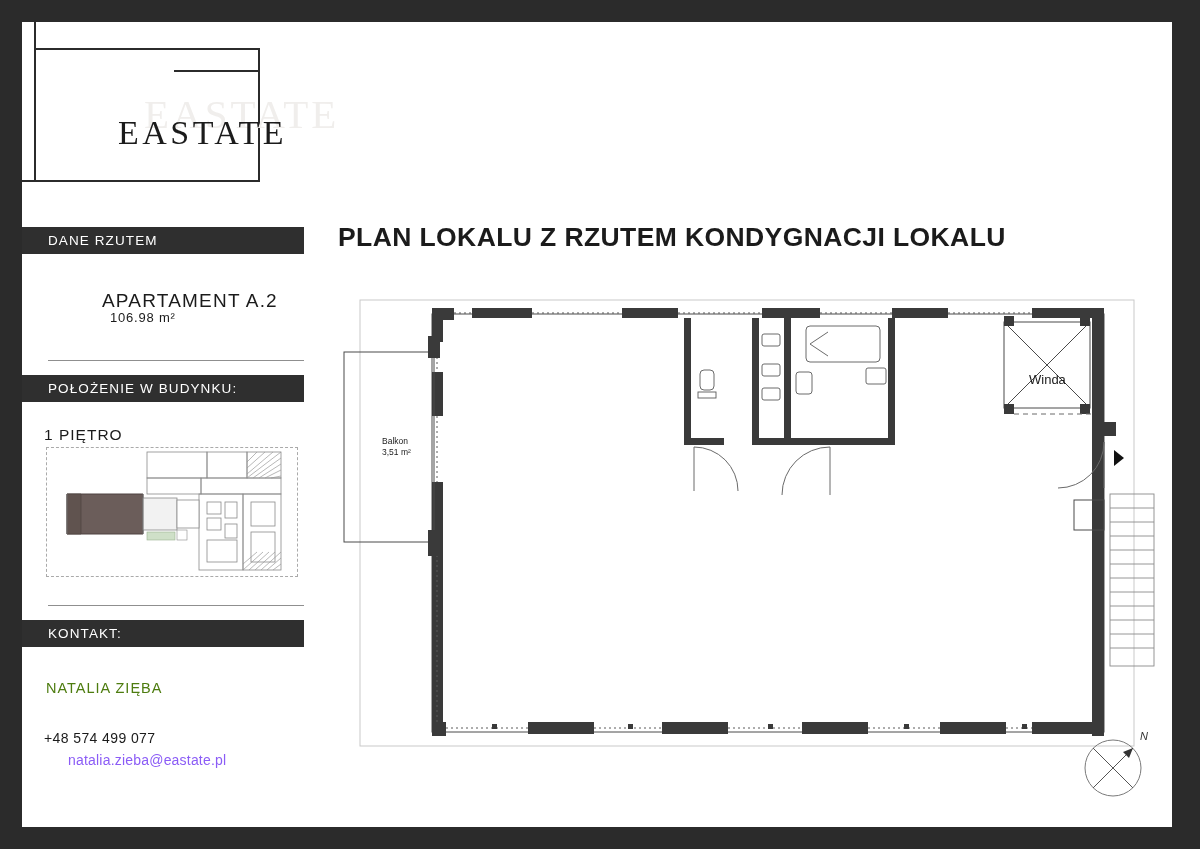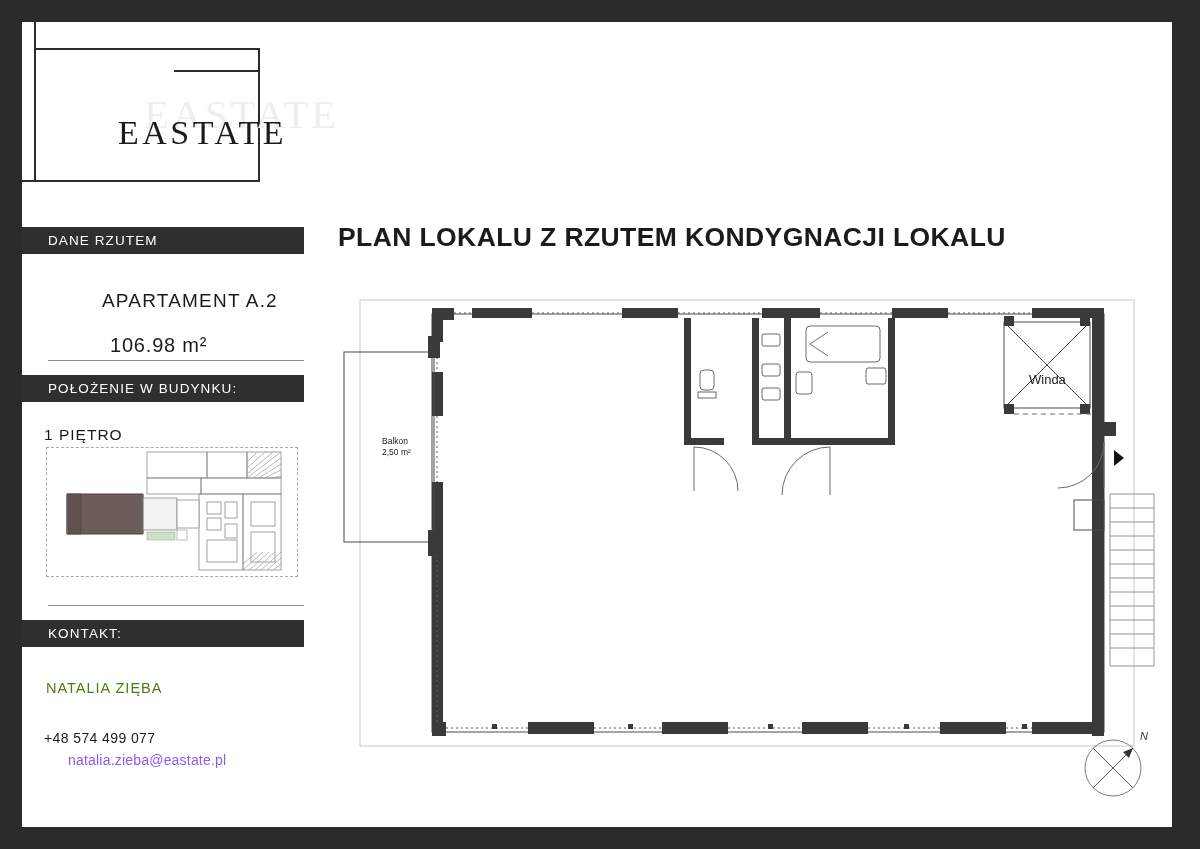--- a/index.html
+++ b/index.html
@@ -112,22 +112,22 @@
   .apt-name {
     position: absolute;
     left: 48px; top: 268px;
     font-size: 19px;
     letter-spacing: 1.2px;
     color: #1b1b1b;
     margin-left: 32px;
   }
   .apt-area {
     position: absolute;
-    left: 88px; top: 312px;
-    font-size: 20px;
+    left: 88px; top: 288px;
+    font-size: 13px;
     letter-spacing: 0.8px;
     color: #1b1b1b;
   }
   .floor {
     position: absolute;
     left: 22px; top: 404px;
     font-size: 15.5px;
     letter-spacing: 1px;
     color: #1b1b1b;
   }
@@ -439,21 +439,21 @@
           <rect x="230" y="452" width="5" height="5"></rect>
           <rect x="296" y="452" width="5" height="5"></rect>
           <rect x="436" y="452" width="5" height="5"></rect>
           <rect x="572" y="452" width="5" height="5"></rect>
           <rect x="690" y="452" width="5" height="5"></rect>
         </g>
       </svg>
 
       <div class="balkon-label">
         <span>Balkon</span><br>
-        <span>2,50 m²</span>
+        <span>3,51 m²</span>
       </div>
       <div class="winda-label">Winda</div>
     </div>
 
     <div class="compass">
       <svg width="72" height="72" viewBox="0 0 72 72" xmlns="http://www.w3.org/2000/svg">
         <circle cx="36" cy="36" r="28" fill="none" stroke="#7a7a7a" stroke-width="1"></circle>
         <line x1="16" y1="56" x2="56" y2="16" stroke="#555" stroke-width="1"></line>
         <line x1="16" y1="16" x2="56" y2="56" stroke="#555" stroke-width="1"></line>
         <polygon points="56,16 46,20 52,26" fill="#333"></polygon>

